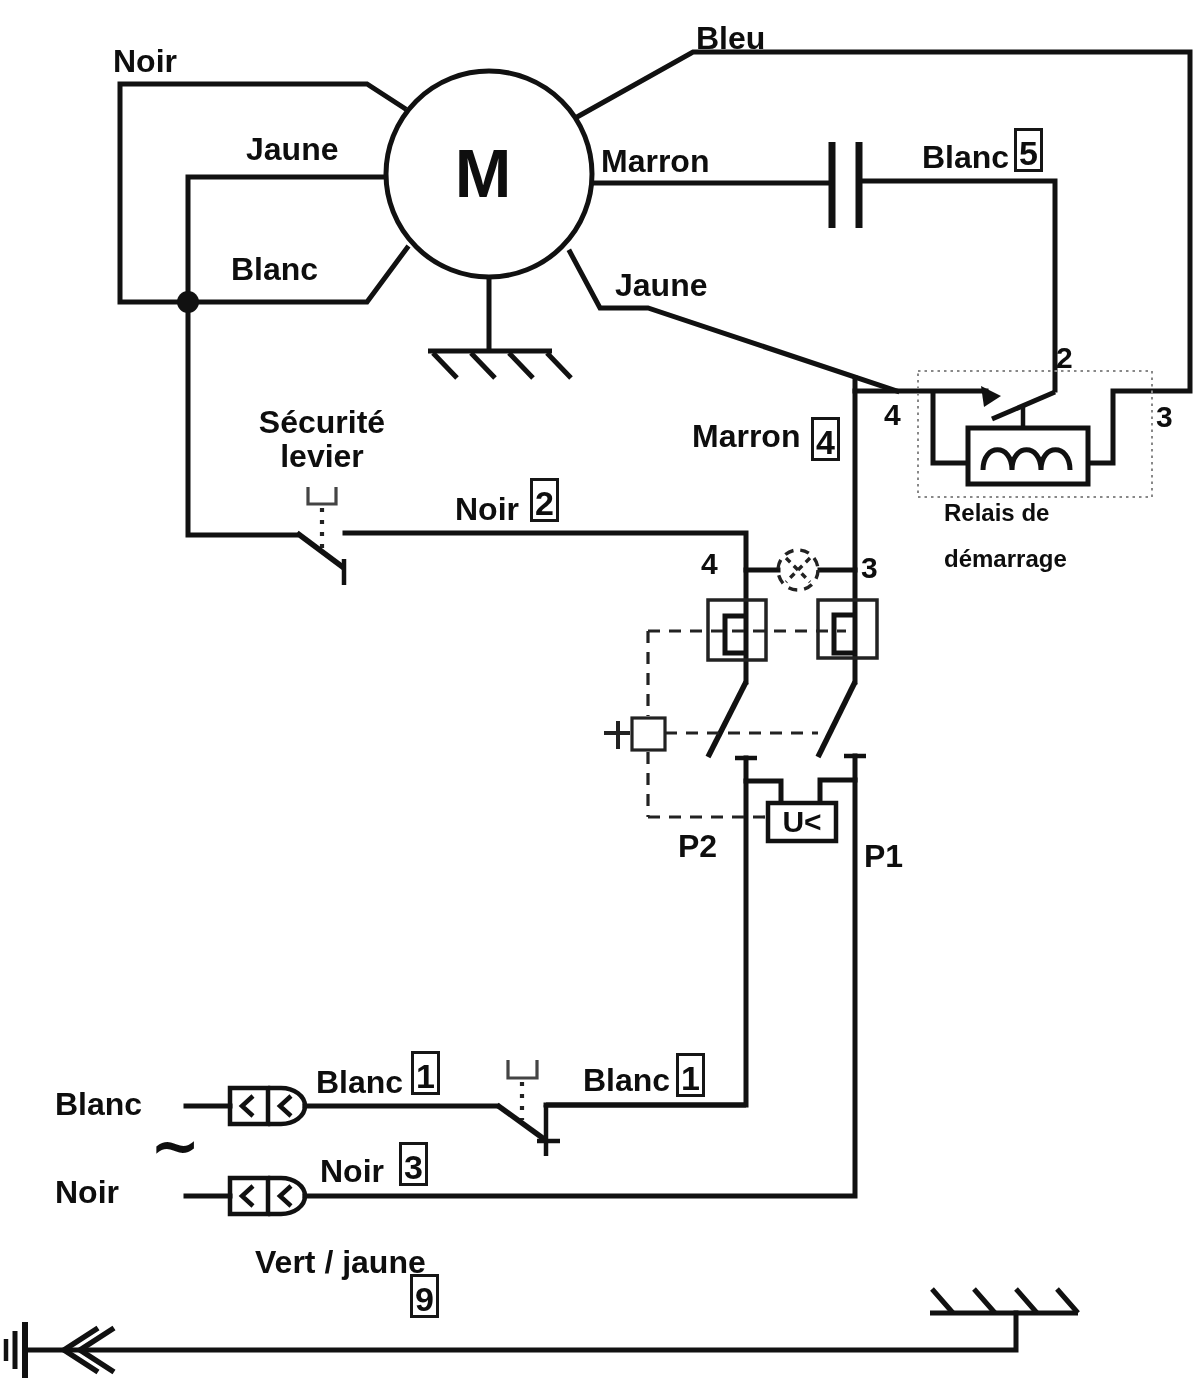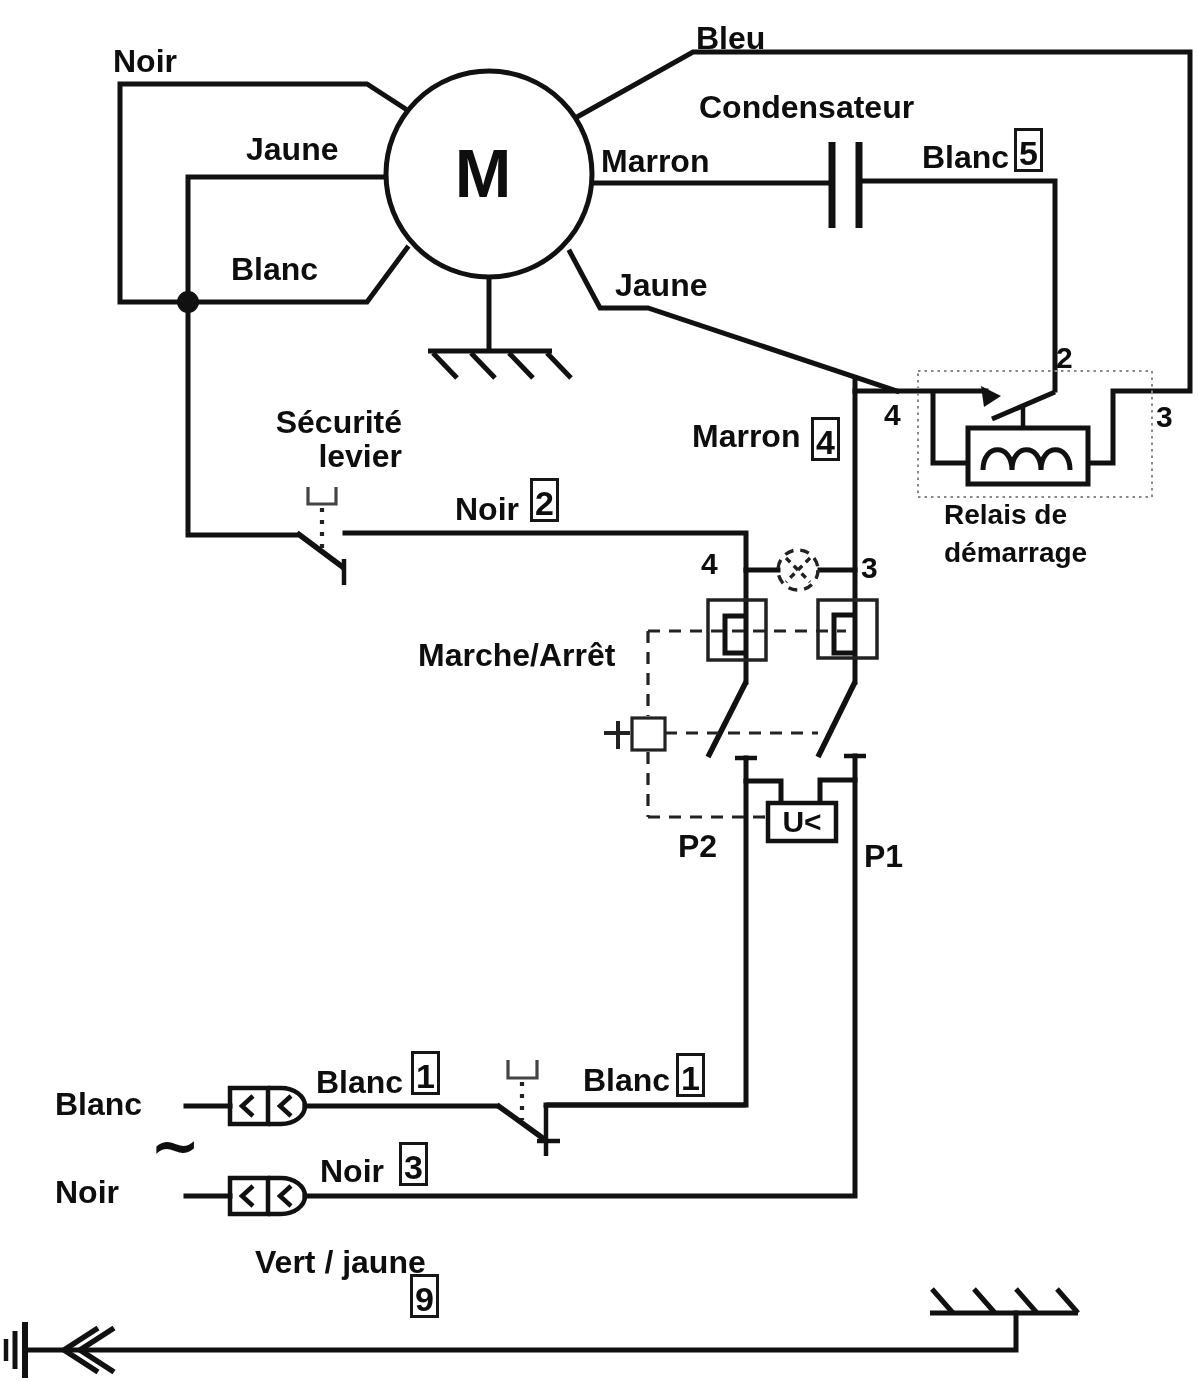--- a/index.html
+++ b/index.html
@@ -5,22 +5,22 @@
   html,body{margin:0;padding:0;background:#e8e8e8;}
   .canvas{
     position:relative;width:1198px;height:1381px;background:#ffffff;
     font-family:"Liberation Sans",sans-serif;overflow:hidden;margin:0 auto;
   }
   .canvas svg{position:absolute;left:0;top:0;}
   .lbl{
     position:absolute;font:700 32px/1.05 "Liberation Sans",sans-serif;
     color:#0e0e0e;white-space:nowrap;
   }
-  .lbl.center{text-align:right;}
-  .lbl.sm{font-size:28px;}
+  .lbl.center{text-align:center;}
+  .lbl.sm{font-size:24px;}
   .motor-m{
     position:absolute;left:443px;top:134px;width:80px;height:78px;
     font:700 68px/78px "Liberation Sans",sans-serif;text-align:center;color:#0e0e0e;
   }
   .num-box{
     position:absolute;width:29px;height:44px;border:3px solid #161616;
     font:700 34px/44px "Liberation Sans",sans-serif;text-align:center;color:#0e0e0e;
     background:transparent;box-sizing:border-box;
   }
   .tnum{
@@ -157,21 +157,20 @@
 
     <circle cx="188" cy="302" r="11" fill="#111"></circle>
   </svg>
 
   <div class="motor-m">M</div>
 
   <div class="lbl" style="left:113px;top:45px">Noir</div>
   <div class="lbl" style="left:246px;top:133px">Jaune</div>
   <div class="lbl" style="left:231px;top:253px">Blanc</div>
   <div class="lbl" style="left:696px;top:22px">Bleu</div>
-  <div class="lbl" style="left:699px;top:91px">Condensateur</div>
   <div class="lbl" style="left:601px;top:145px">Marron</div>
   <div class="lbl" style="left:922px;top:141px">Blanc</div>
   <div class="num-box" style="left:1014px;top:128px">5</div>
   <div class="lbl" style="left:615px;top:269px">Jaune</div>
 
   <div class="lbl center" style="left:242px;top:406px;width:160px">
     <div>Sécurité</div>
     <div>levier</div>
   </div>
 
@@ -179,26 +178,25 @@
   <div class="num-box" style="left:811px;top:417px">4</div>
   <div class="lbl" style="left:455px;top:493px">Noir</div>
   <div class="num-box" style="left:530px;top:478px">2</div>
 
   <div class="tnum" style="left:1056px;top:343px">2</div>
   <div class="tnum" style="left:884px;top:400px">4</div>
   <div class="tnum" style="left:1156px;top:402px">3</div>
 
   <div class="lbl sm" style="left:944px;top:500px">
     <div>Relais de</div>
-    <div style="margin-top:9px">démarrage</div>
+    <div style="margin-top:21px">démarrage</div>
   </div>
 
   <div class="tnum" style="left:701px;top:549px">4</div>
   <div class="tnum" style="left:861px;top:553px">3</div>
-  <div class="lbl" style="left:418px;top:639px">Marche/Arrêt</div>
 
   <div class="uv-text">U&lt;</div>
   <div class="lbl" style="left:864px;top:840px">P1</div>
   <div class="lbl" style="left:678px;top:830px">P2</div>
 
   <div class="lbl" style="left:316px;top:1066px">Blanc</div>
   <div class="num-box" style="left:411px;top:1051px">1</div>
   <div class="lbl" style="left:583px;top:1064px">Blanc</div>
   <div class="num-box" style="left:676px;top:1053px">1</div>
 

